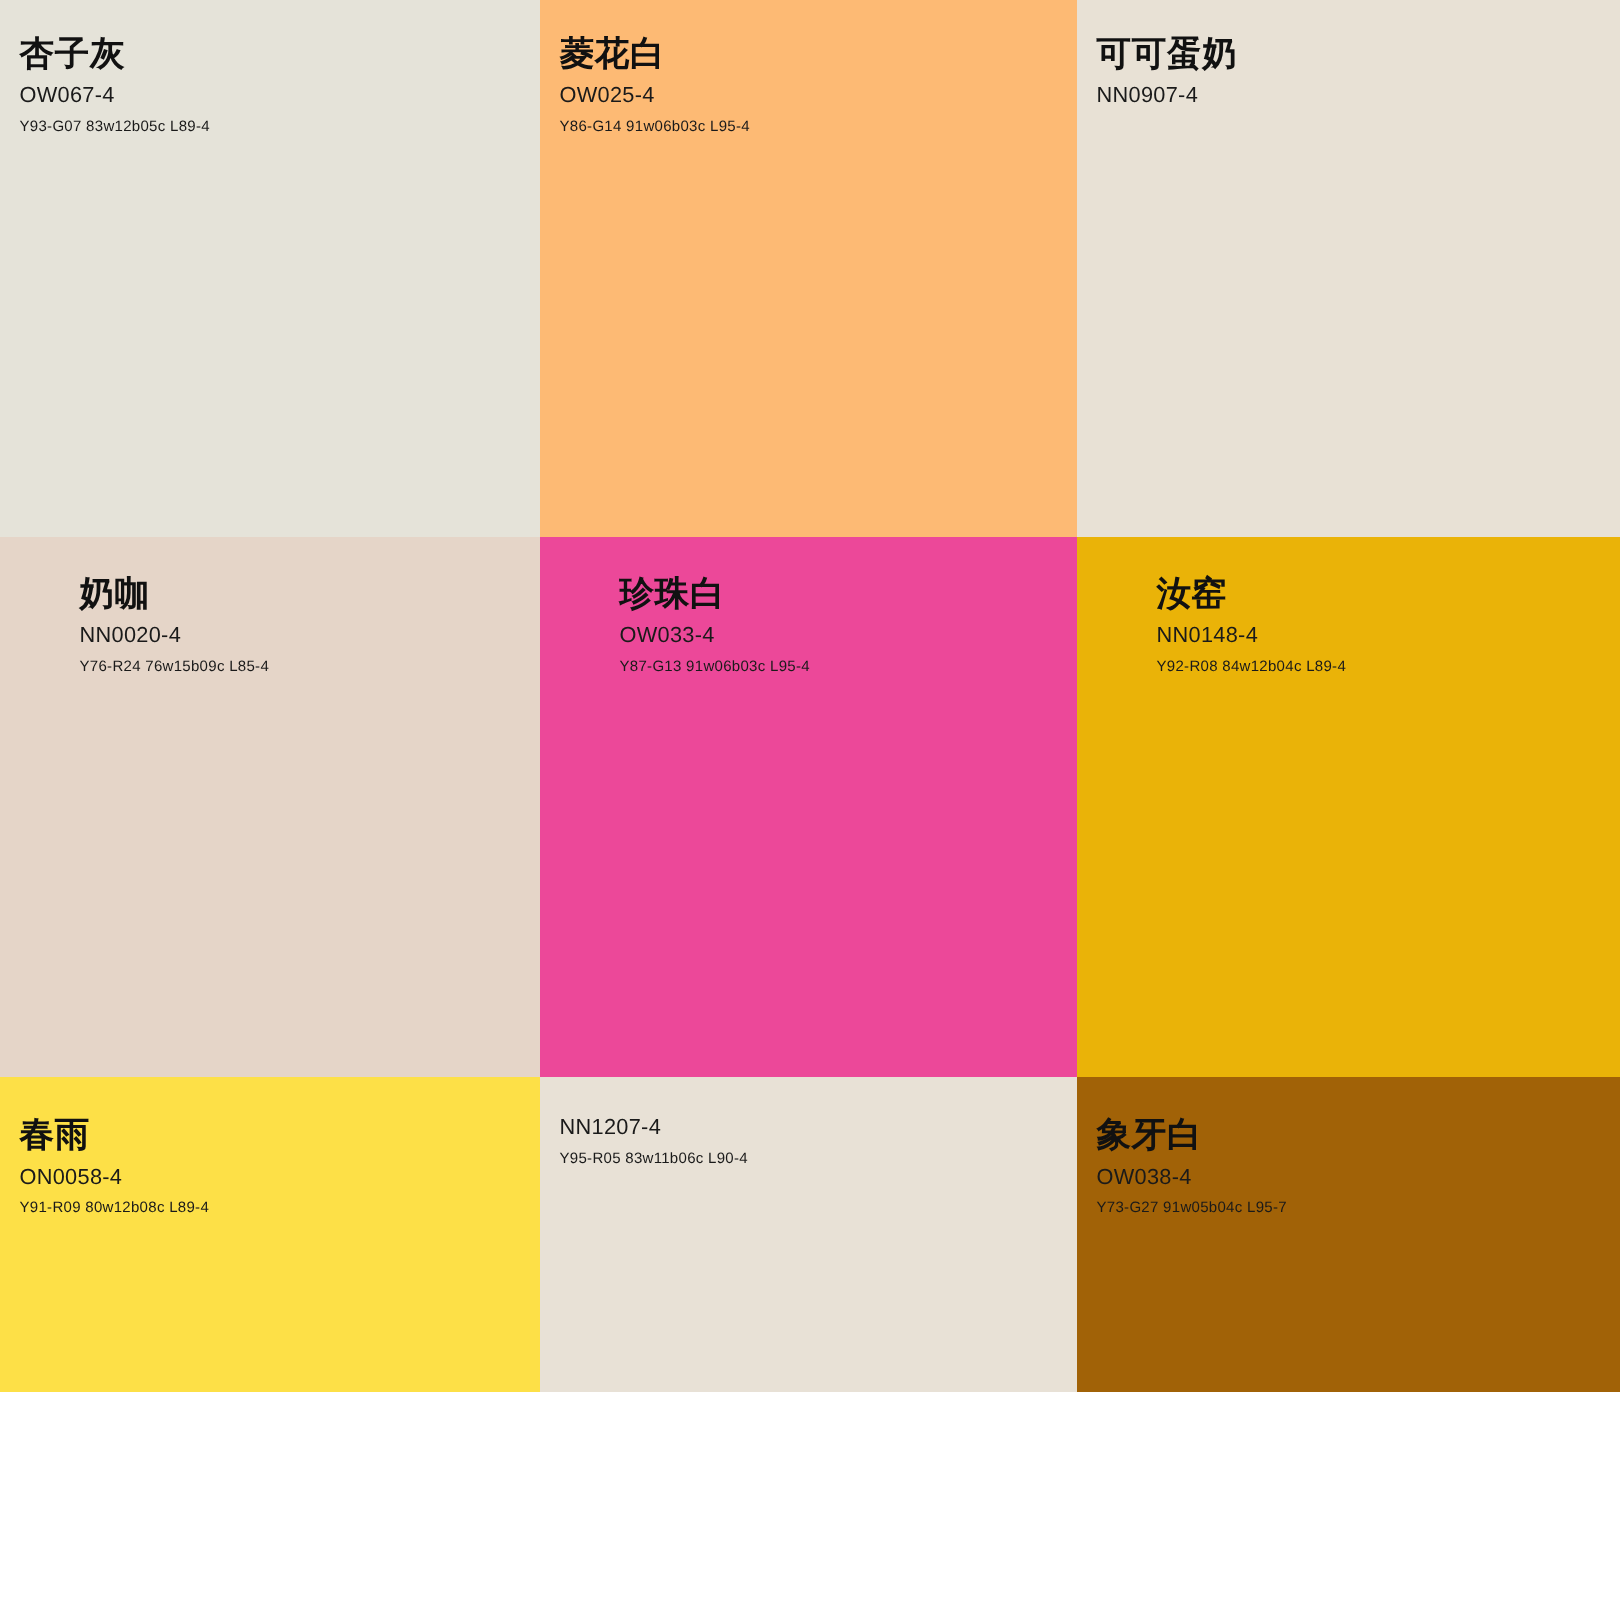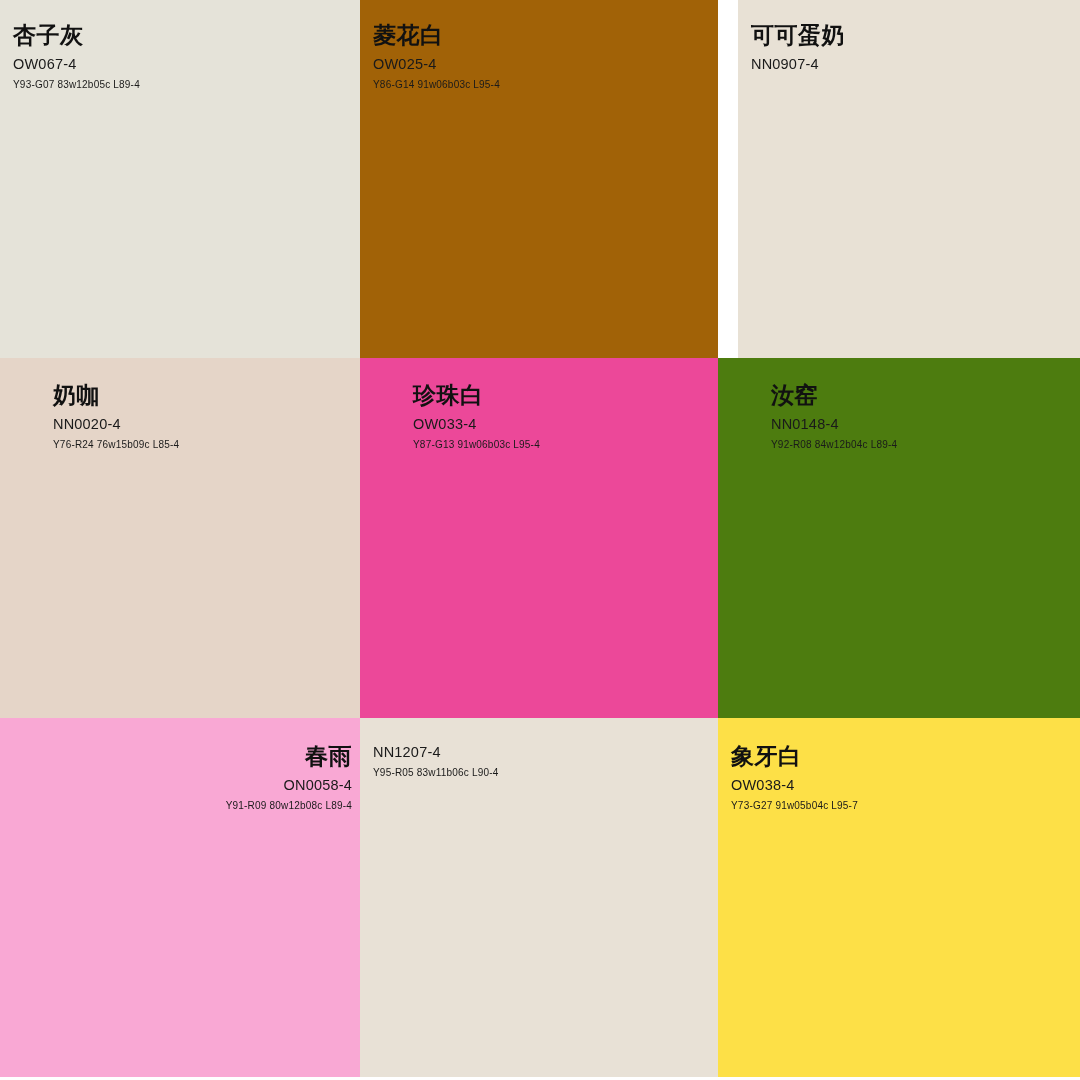--- a/index.html
+++ b/index.html
@@ -7,21 +7,21 @@
     padding: 0;
     background: #ffffff;
   }
   body {
     font-family: "Liberation Sans", "DejaVu Sans", sans-serif;
     -webkit-font-smoothing: antialiased;
   }
 
   #palette-grid {
     width: 1080px;
-    height: 1077px;
+    height: 928px;
     display: grid;
     grid-template-columns: 360px 358px 362px;
     grid-template-rows: 358px 360px 362px;
     overflow: hidden;
   }
 
   .swatch {
     position: relative;
     box-sizing: border-box;
     overflow: hidden;
@@ -74,29 +74,29 @@
 <div id="palette-grid">
 
   <div class="swatch row-1" style="background-color: rgb(229, 227, 217);">
     <div class="swatch-text">
       <div class="swatch-name">杏子灰</div>
       <div class="swatch-code">OW067-4</div>
       <div class="swatch-formula">Y93-G07 83w12b05c L89-4</div>
     </div>
   </div>
 
-  <div class="swatch row-1" style="background-color: #a16207; padding-left: 48px;">
+  <div class="swatch row-1" style="background-color: #fdba74; padding-left: 48px;">
     <div class="swatch-text">
       <div class="swatch-name">菱花白</div>
       <div class="swatch-code">OW025-4</div>
       <div class="swatch-formula">Y86-G14 91w06b03c L95-4</div>
     </div>
   </div>
 
-  <div class="swatch row-1" style="background-color: rgb(232, 225, 213); margin-left: 20px;">
+  <div class="swatch row-1" style="background-color: rgb(232, 225, 213);">
     <div class="swatch-text">
       <div class="swatch-name">可可蛋奶</div>
       <div class="swatch-code">NN0907-4</div>
     </div>
   </div>
 
   <div class="swatch row-2" style="background-color: rgb(229, 213, 200);">
     <div class="swatch-text">
       <div class="swatch-name">奶咖</div>
       <div class="swatch-code">NN0020-4</div>
@@ -105,44 +105,44 @@
   </div>
 
   <div class="swatch row-2" style="background-color: #ec4899;">
     <div class="swatch-text">
       <div class="swatch-name">珍珠白</div>
       <div class="swatch-code">OW033-4</div>
       <div class="swatch-formula">Y87-G13 91w06b03c L95-4</div>
     </div>
   </div>
 
-  <div class="swatch row-2" style="background-color: #4d7c0f;">
+  <div class="swatch row-2" style="background-color: #eab308;">
     <div class="swatch-text">
       <div class="swatch-name">汝窑</div>
       <div class="swatch-code">NN0148-4</div>
       <div class="swatch-formula">Y92-R08 84w12b04c L89-4</div>
     </div>
   </div>
 
-  <div class="swatch row-3" style="background-color: #f9a8d4; text-align: right;">
+  <div class="swatch row-3" style="background-color: #fde047;">
     <div class="swatch-text">
       <div class="swatch-name">春雨</div>
       <div class="swatch-code">ON0058-4</div>
       <div class="swatch-formula">Y91-R09 80w12b08c L89-4</div>
     </div>
   </div>
 
   <div class="swatch row-3" style="background-color: rgb(232, 225, 214);">
     <div class="swatch-text">
       <div class="swatch-code">NN1207-4</div>
       <div class="swatch-formula">Y95-R05 83w11b06c L90-4</div>
     </div>
   </div>
 
-  <div class="swatch row-3" style="background-color: #fde047;">
+  <div class="swatch row-3" style="background-color: #a16207;">
     <div class="swatch-text">
       <div class="swatch-name">象牙白</div>
       <div class="swatch-code">OW038-4</div>
       <div class="swatch-formula">Y73-G27 91w05b04c L95-7</div>
     </div>
   </div>
 
 </div>
 
 </body></html>

